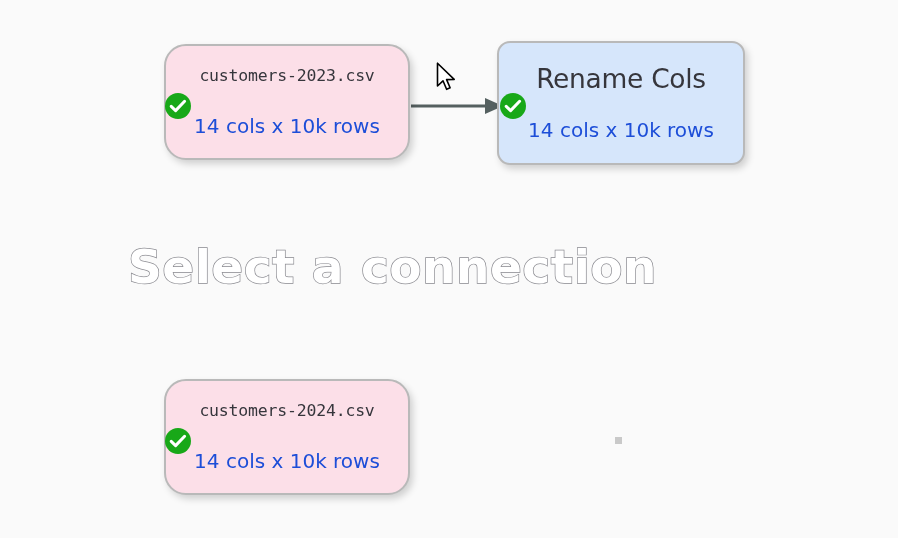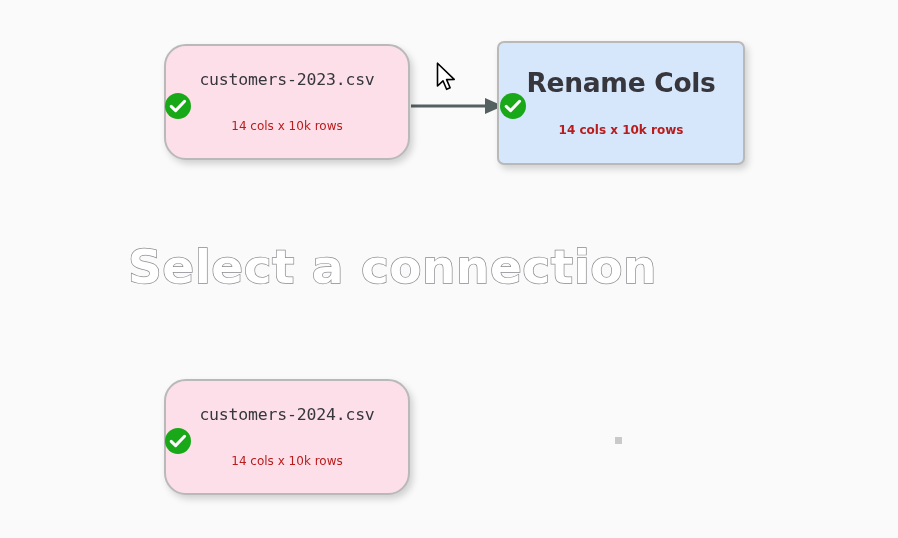--- a/index.html
+++ b/index.html
@@ -31,44 +31,43 @@
     flex-direction: column;
     align-items: center;
     justify-content: center;
   }
   .node.dataset {
     background: #fcdfe8;
     border-radius: 22px;
   }
   .node.transform {
     background: #d6e6fb;
-    border-radius: 7px;
-    font-weight: bold;
+    border-radius: 13px;
   }
 
   .node-title {
     color: #36363c;
     text-align: left;
     white-space: nowrap;
     line-height: 1;
   }
   .node.dataset .node-title {
     font-family: "DejaVu Sans Mono", monospace;
     font-size: 16.5px;
     letter-spacing: -0.2px;
   }
   .node.transform .node-title {
     font-family: "DejaVu Sans", sans-serif;
     font-size: 26.5px;
     letter-spacing: -0.3px;
   }
   .node-sub {
-    color: #b91c1c;
+    color: #1d4ed8;
     font-family: "DejaVu Sans", sans-serif;
-    font-size: 12px;
+    font-size: 20px;
     text-align: center;
     white-space: nowrap;
     line-height: 1;
   }
   .node.dataset .node-sub { margin-top: 31px; }
   .node.transform .node-sub { margin-top: 27px; }
 
   
   .status-badge {
     position: absolute;

